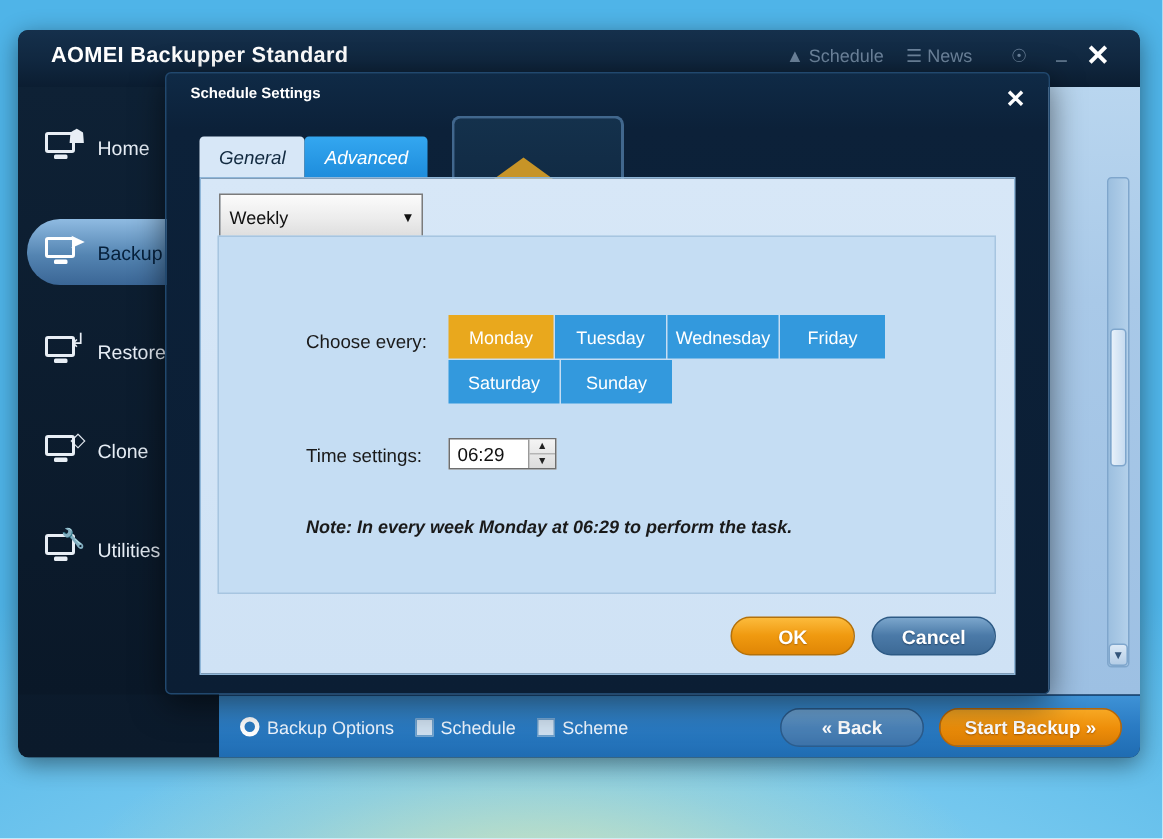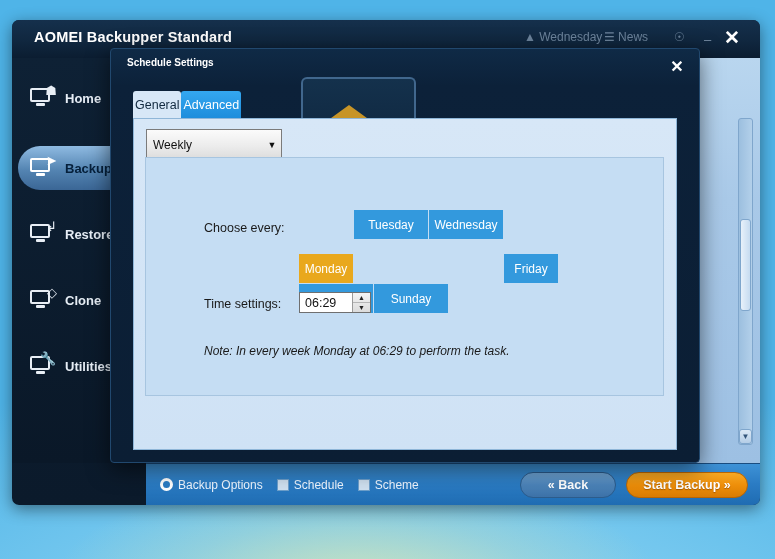--- a/index.html
+++ b/index.html
@@ -69,21 +69,21 @@
     position: absolute; left: 6px; top: 16px; width: 9px; height: 3px;
     background: #e8eef5; border-radius: 1px;
   }
   .side-item.active .side-icon .stand { background:#fff; }
   .side-icon .glyph {
     position: absolute; right: -1px; top: -3px; font-size: 13px; color: #e8eef5;
     line-height: 1;
   }
   .side-item.active .side-icon .glyph { color:#fff; }
   .side-label {
-    color: #e6edf5; font-size: 13px; font-weight: bold; white-space: nowrap;
+    color: #e6edf5; font-size: 13px; font-weight: normal; white-space: nowrap;
   }
   .side-item.active .side-label { color: #06203b; }
   
   #content {
     position: absolute; left: 134px; top: 38px; right: 0; bottom: 42px;
     background: linear-gradient(180deg,#b9d6ef 0%, #a9c9e8 35%, #9dc0e3 100%);
     overflow: hidden;
   }
   #content-art {
     position: absolute; left: 30px; top: 18px; width: 210px; height: 120px;
@@ -172,23 +172,23 @@
     position: absolute; left: 24px; top: 26px; width: 0; height: 0;
     border-left: 22px solid transparent; border-right: 22px solid transparent;
     border-bottom: 16px solid #c79427;
   }
   
   #tabs {
     position: absolute; left: 22px; top: 42px; display: flex; align-items: flex-end;
     z-index: 4;
   }
   .tab {
-    height: 27px; padding: 0 2px; display: flex; align-items: center;
+    height: 27px; padding: 0 13px; display: flex; align-items: center;
     font-size: 12.5px; color: #10283f; cursor: pointer;
-    border-top-left-radius: 3px; border-top-right-radius: 3px;
+    border-top-left-radius: 3px; border-top-right-radius: 3px; font-style: italic;
   }
   .tab.active { background: #d7e7f7; color:#11293f; }
   .tab.inactive {
     background: linear-gradient(180deg,#34a7f0 0%, #1e8ddc 100%);
     color: #ffffff;
   }
   
   #dlg-body {
     position: absolute; left: 22px; top: 69px; right: 22px; bottom: 12px;
     background: linear-gradient(180deg,#d7e7f7 0%, #cfe2f5 100%);
@@ -216,21 +216,21 @@
   #days {
     position: absolute; left: 153px; top: 52px; width: 297px;
     display: flex; flex-wrap: wrap; gap: 1px;
   }
   .day {
     height: 29px; display: flex; align-items: center; justify-content: center;
     font-size: 12px; color: #ffffff; cursor: pointer;
     background: #3399dd; padding: 0 6px;
   }
   .day.selected { background: #e9a81d; }
-  .day.w0 { width: 54px; margin-top: 44px; }
+  .day.w0 { width: 70px; }
   .day.w1 { width: 74px; }
   .day.w2 { width: 74px; }
   .day.w3 { width: 72px; }
   #time-label {
     position: absolute; left: 58px; top: 139px; font-size: 12.5px; color: #1a1a1a;
   }
   #time-box {
     position: absolute; left: 153px; top: 134px; width: 72px; height: 21px;
     border: 1px solid #6f6f6f; background: #ffffff; display: flex; align-items: center;
   }
@@ -242,21 +242,21 @@
     display: flex; flex-direction: column;
     background: linear-gradient(180deg,#f4f4f4,#dcdcdc);
   }
   .spin-btn {
     flex: 1 1 50%; display: flex; align-items: center; justify-content: center;
     font-size: 7px; color: #222; cursor: pointer;
   }
   .spin-btn.up { border-bottom: 1px solid #b5b5b5; }
   #note {
     position: absolute; left: 58px; top: 186px; font-size: 12px;
-    font-style: italic; color: #1a1a1a;
+    font-style: italic; color: #1a1a1a; font-weight: bold;
   }
   #dlg-buttons {
     position: absolute; right: 12px; bottom: 12px; display: flex; gap: 11px;
   }
   .dlg-btn {
     width: 83px; height: 26px; border-radius: 13px; display: flex;
     align-items: center; justify-content: center;
     font-size: 13px; font-weight: bold; color: #ffffff; cursor: pointer;
   }
   #btn-ok {
@@ -272,21 +272,21 @@
 </style>
 </head>
 <body>
 
 <div id="desktop">
 
   <div id="app-window">
 
     <div id="app-titlebar">
       <div id="app-title">AOMEI Backupper Standard</div>
-      <div class="tb-icon" id="tb-feedback">▲ Wednesday</div>
+      <div class="tb-icon" id="tb-feedback">▲ Schedule</div>
       <div class="tb-icon" id="tb-news">☰ News</div>
       <div class="tb-icon" id="tb-help">☉</div>
       <div class="tb-icon" id="tb-min">–</div>
       <div id="app-close">✕</div>
     </div>
 
     <div id="sidebar">
       <div style="height:18px"></div>
       <div class="side-item">
         <span class="side-icon">
@@ -401,16 +401,20 @@
           <span id="time-value">06:29</span>
           <span id="time-spin">
             <span class="spin-btn up">▲</span>
             <span class="spin-btn down">▼</span>
           </span>
         </div>
 
         <div id="note">Note: In every week Monday at 06:29 to perform the task.</div>
       </div>
 
+      <div id="dlg-buttons">
+        <div class="dlg-btn" id="btn-ok">OK</div>
+        <div class="dlg-btn" id="btn-cancel">Cancel</div>
+      </div>
     </div>
   </div>
 
 </div>
 
 </body></html>

